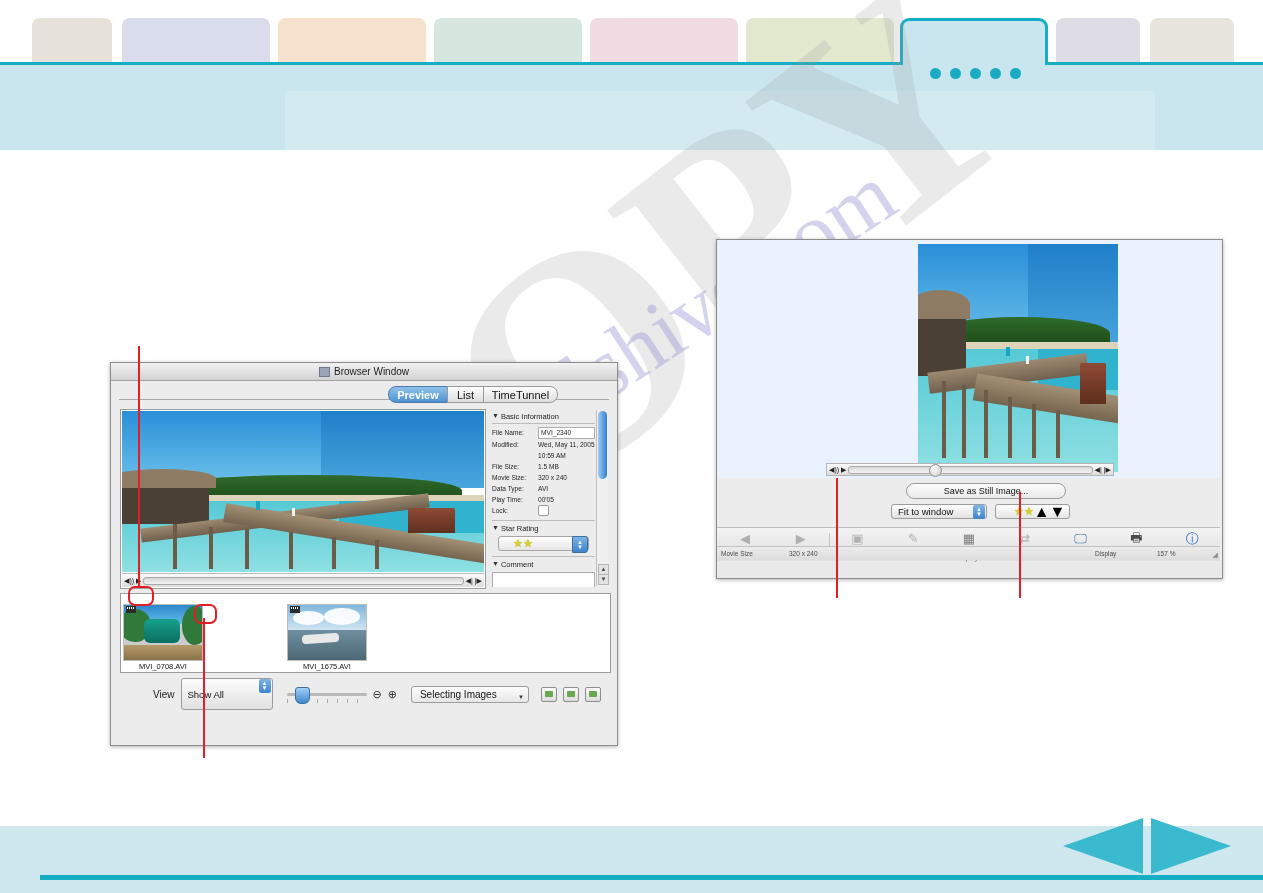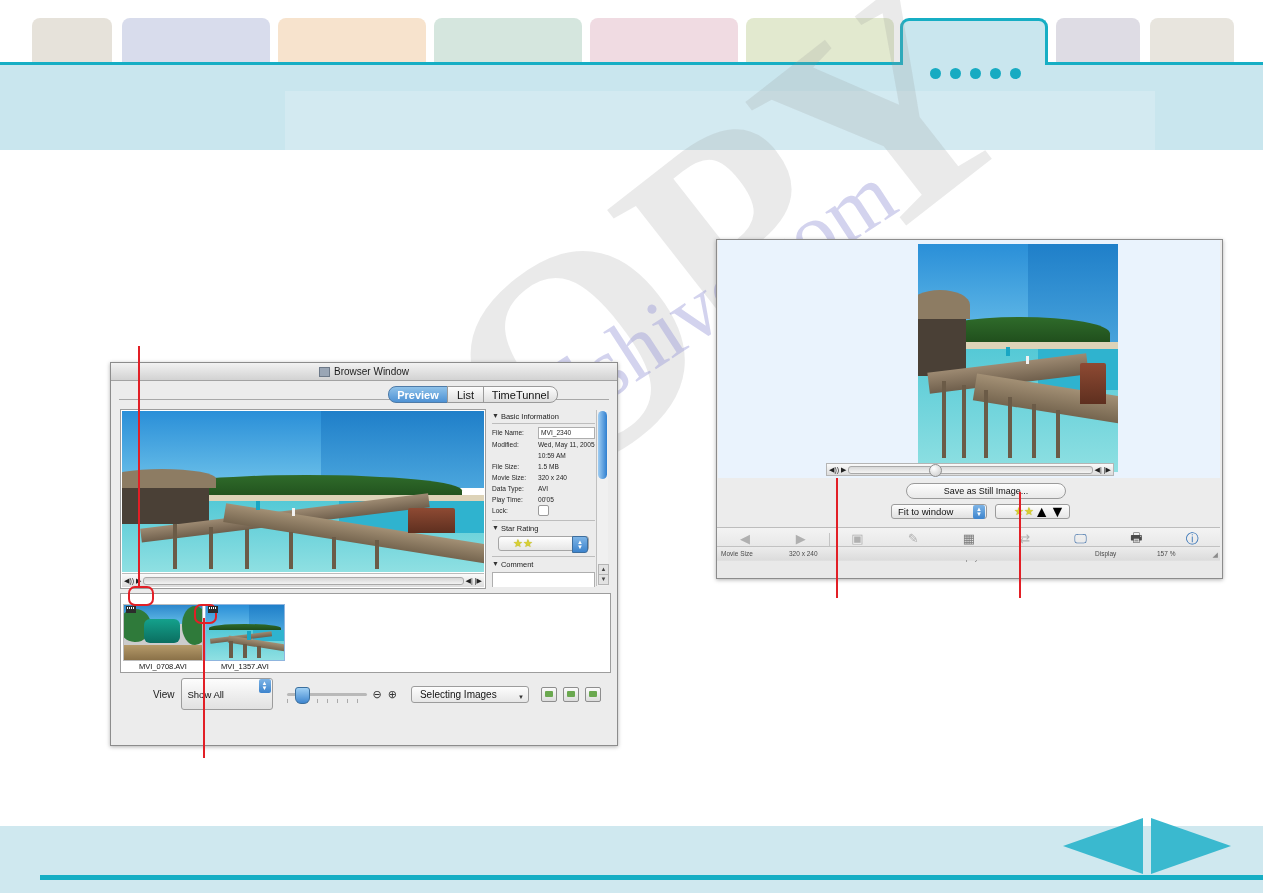--- a/index.html
+++ b/index.html
@@ -368,38 +368,32 @@
           <div class="scene scene-b">
             <div class="sky"></div>
             <div class="ground"></div>
             <div class="leaf" style="left:-6%;top:8%;width:40%;height:60%;"></div>
             <div class="leaf" style="right:-8%;top:2%;width:34%;height:70%;"></div>
             <div class="pack"></div>
           </div>
         </div>
         <div class="cap">MVI_0708.AVI</div>
       </div>
-      <div class="thumb sel" style="left:84px;">
+      <div class="thumb" style="left:166px;">
         <div class="cell">
           <span class="filmicon"></span>
-          <div class="scene">
+          <div class="scene scene-c">
             <div class="sky"></div>
-              <div class="sky2"></div>
-            <div class="treeline" style="left:4%;width:92%;top:34%;height:12%;"></div>
-            <div class="sea" style="top:46%;height:54%;"></div>
-            <div class="seadeep" style="top:46%;"></div>
-            <div class="pier" style="top:55%;"></div>
-            <div class="pier2" style="top:64%;"></div>
-            <div class="post" style="left:30%;top:66%;height:30%;"></div>
-            <div class="post" style="left:48%;top:70%;height:26%;"></div>
-            <div class="post" style="left:66%;top:74%;height:22%;"></div>
-            <div class="person" style="left:52%;top:48%;"></div>
+            <div class="cloud" style="left:6%;top:10%;width:40%;height:26%;"></div>
+            <div class="cloud" style="left:46%;top:6%;width:46%;height:30%;"></div>
+            <div class="water"></div>
+            <div class="boat"></div>
           </div>
         </div>
-        <div class="cap">MVI_1357.AVI</div>
+        <div class="cap">MVI_1675.AVI</div>
       </div>
     </div>
 
     <div id="bottombar">
       <span class="lbl">View</span>
       <div class="popup" style="width:92px;">
         <span>Show All</span>
         <span class="pstep">
             <span>▲</span>
             <span>▼</span>

